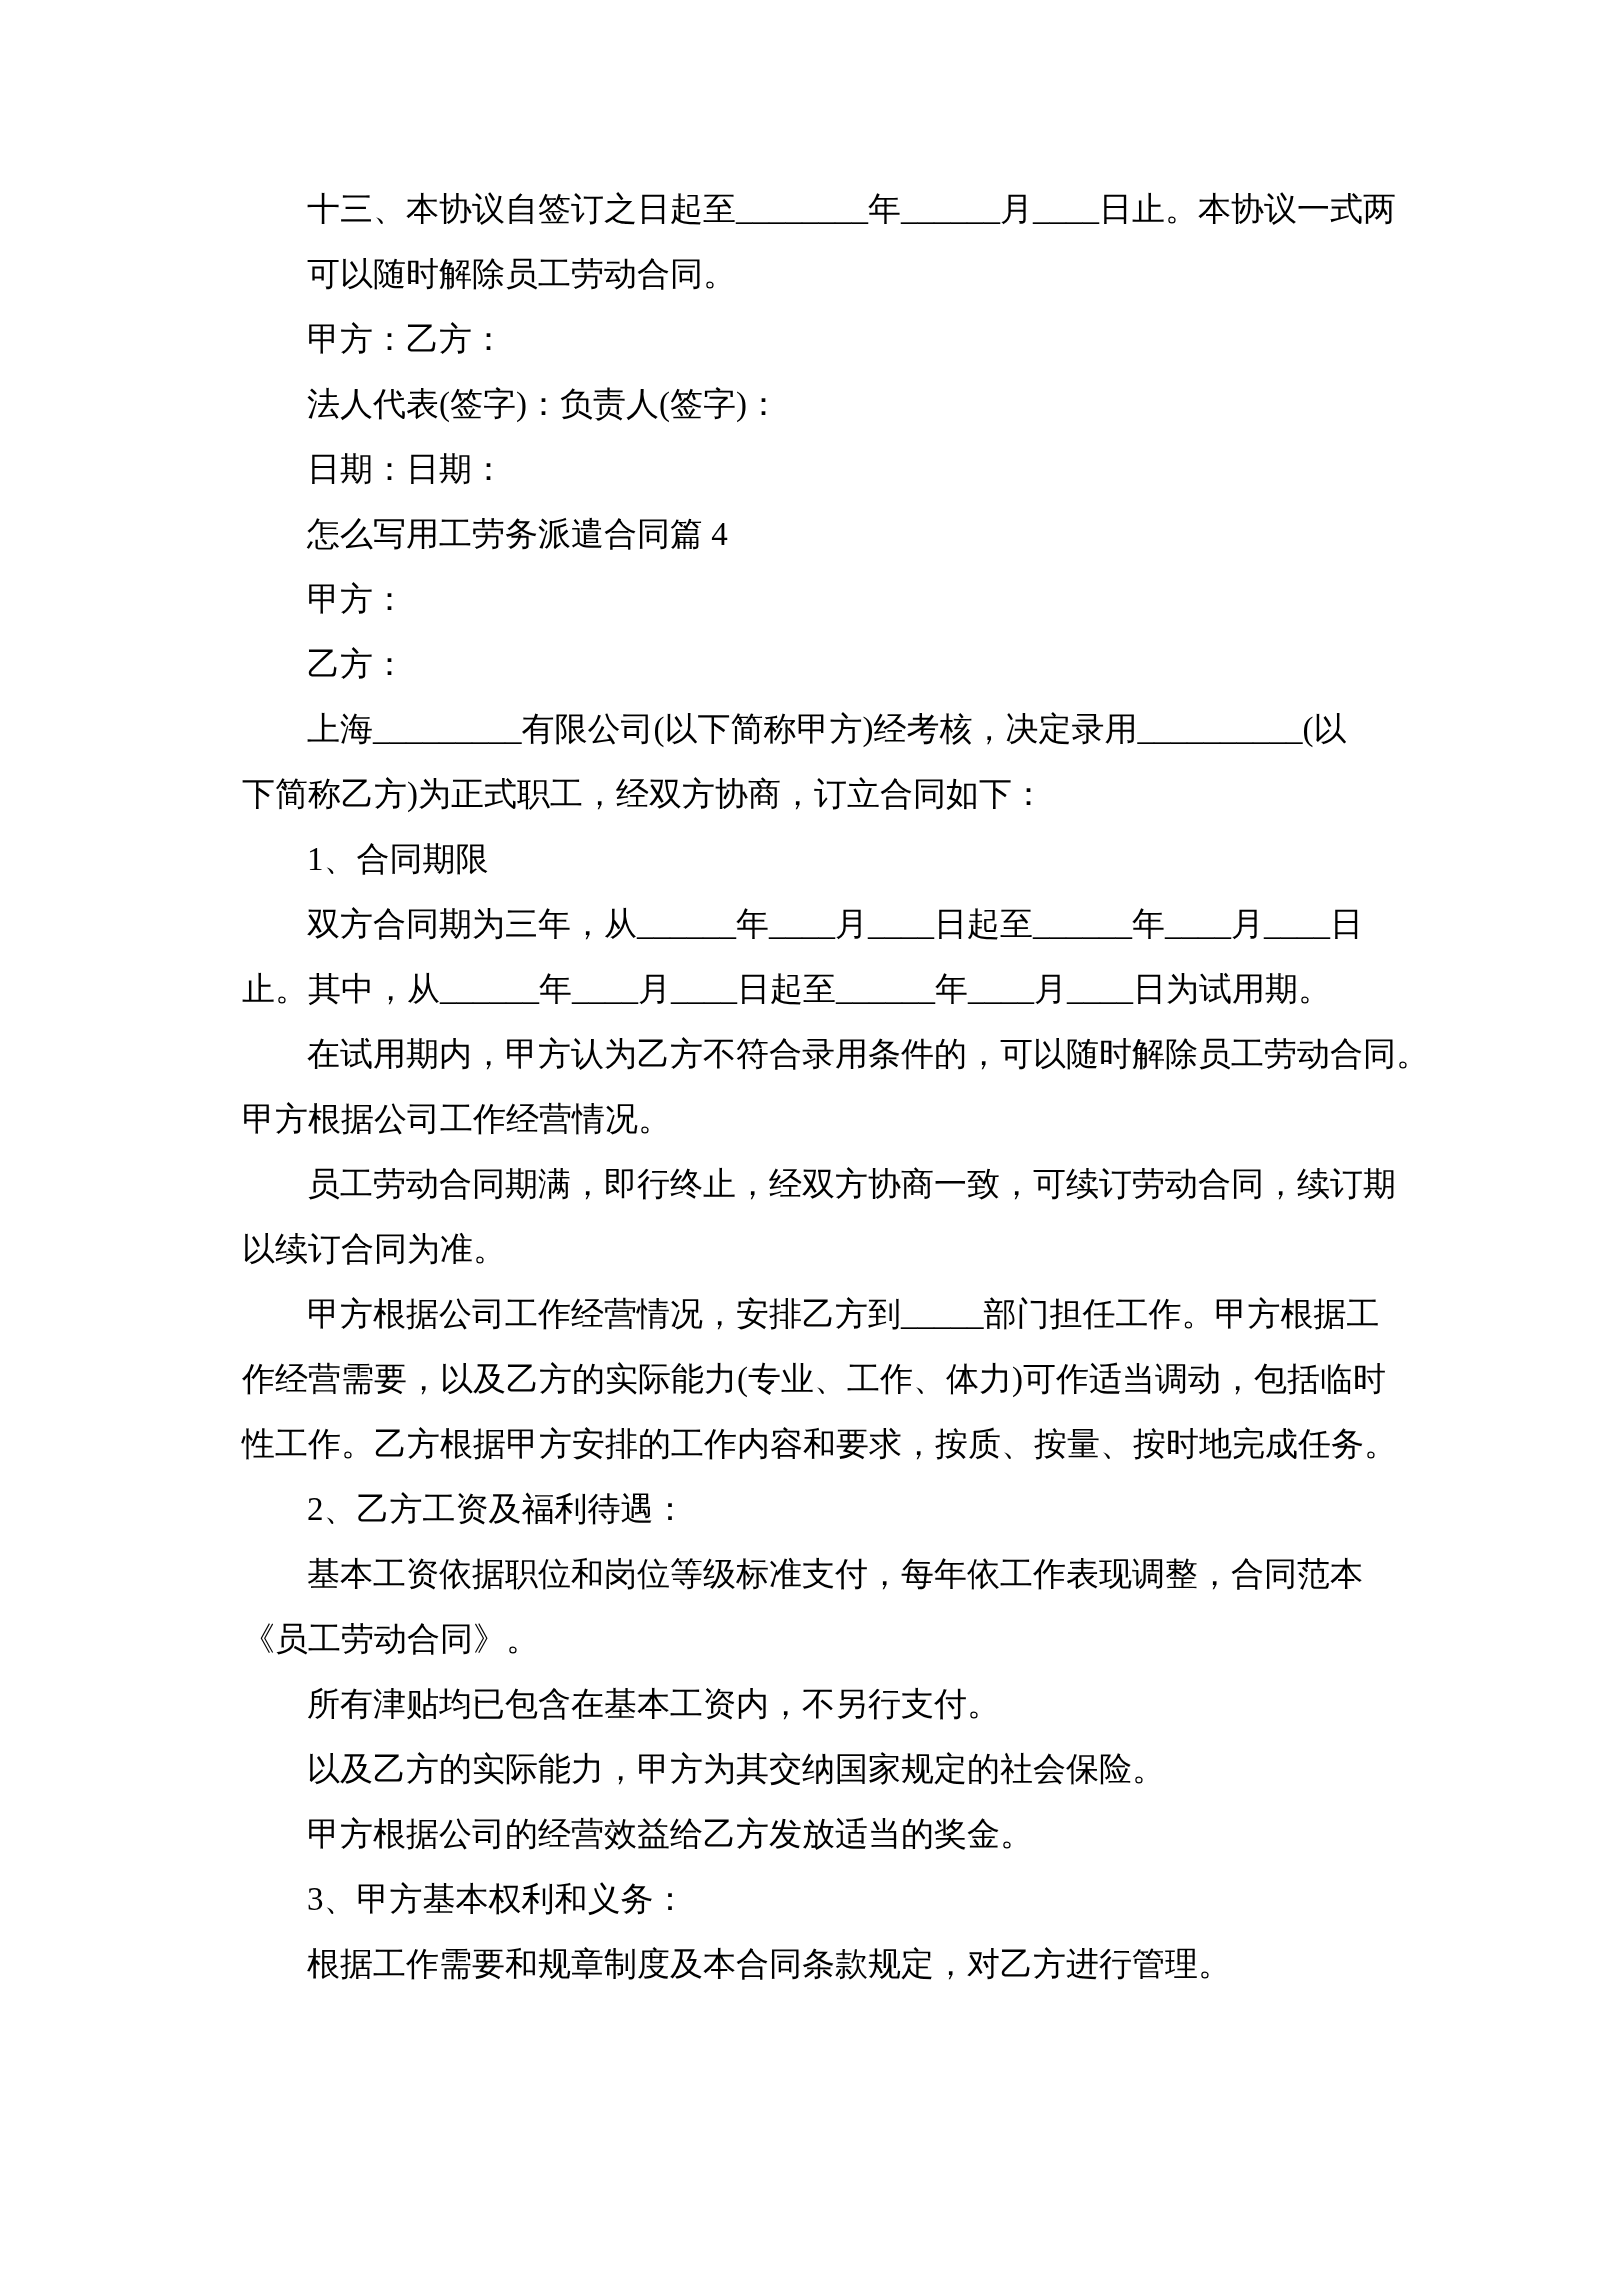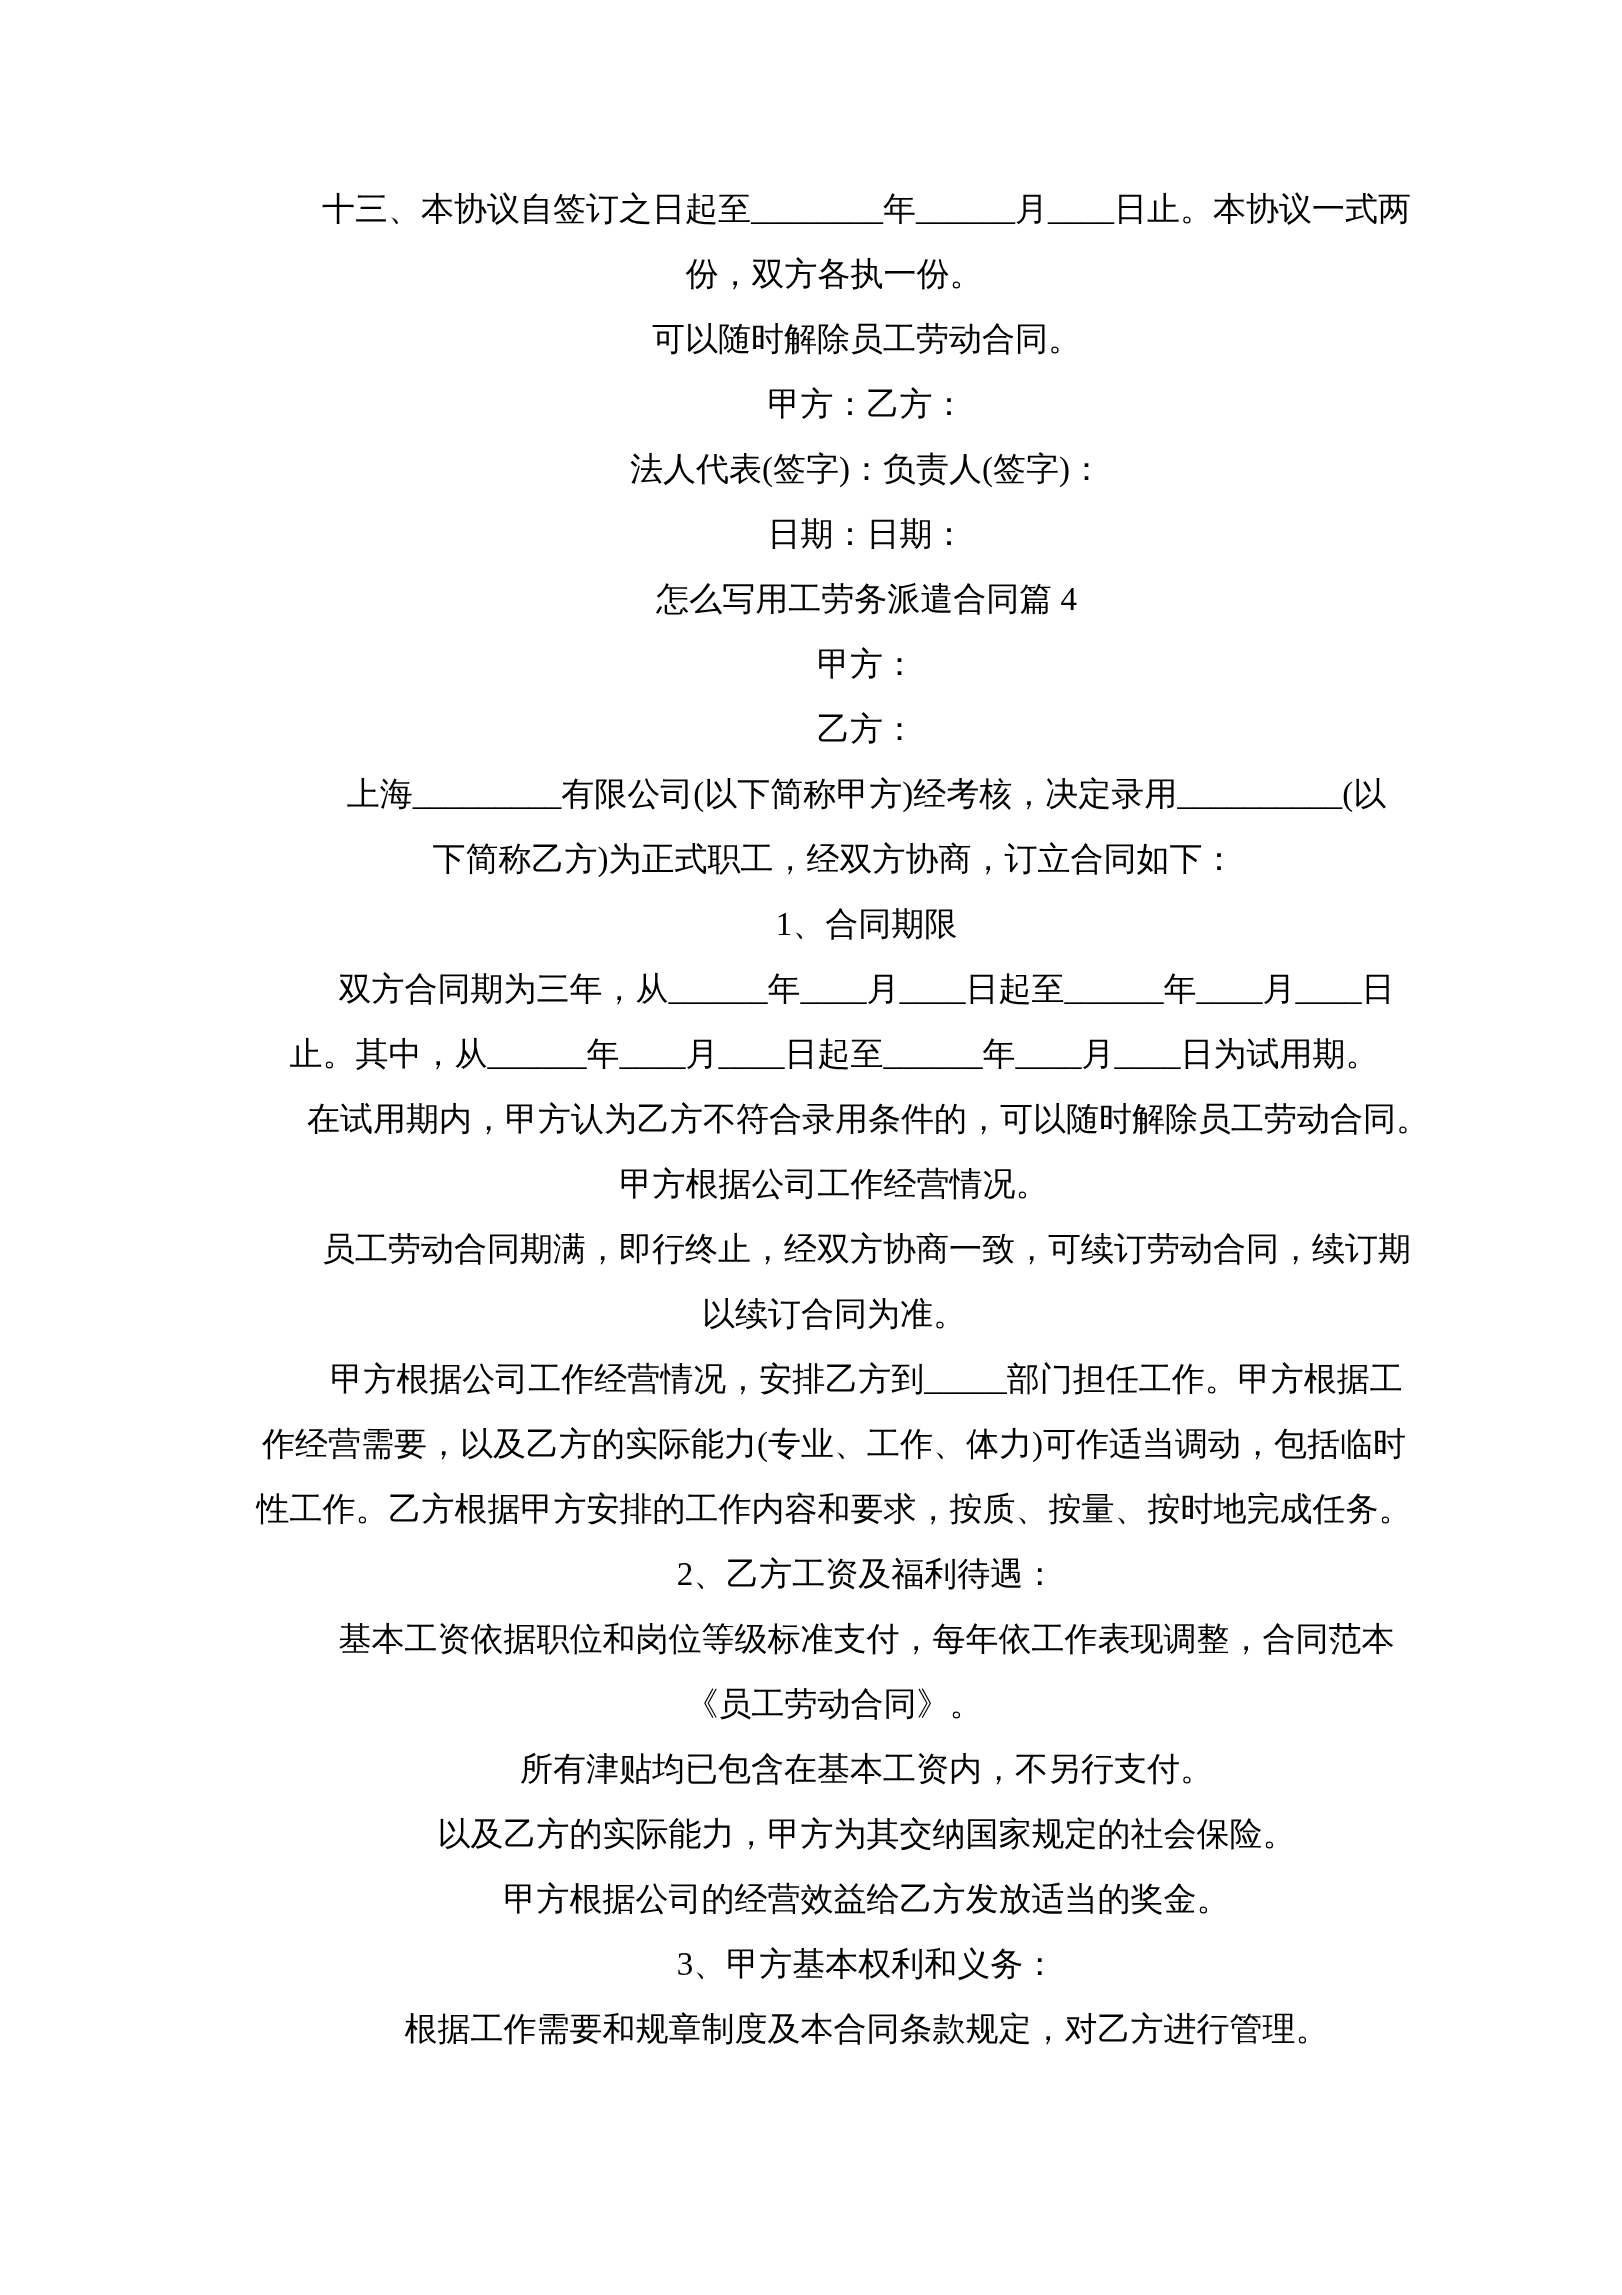--- a/index.html
+++ b/index.html
@@ -21,32 +21,30 @@
     top: 177px;
     width: 1184px;
     font-size: 33px;
     line-height: 65px;
     letter-spacing: 0;
     white-space: nowrap;
   }
   .line {
     height: 65px;
     text-indent: 0;
-    text-align: center;
   }
   .line.indent {
     text-indent: 65px; 
   }
 </style>
 </head>
 <body>
 
 <div class="doc">
   <div class="line indent">十三、本协议自签订之日起至________年______月____日止。本协议一式两</div>
-  <div class="line">份，双方各执一份。</div>
   <div class="line indent">可以随时解除员工劳动合同。</div>
   <div class="line indent">甲方：乙方：</div>
   <div class="line indent">法人代表(签字)：负责人(签字)：</div>
   <div class="line indent">日期：日期：</div>
   <div class="line indent">怎么写用工劳务派遣合同篇 4</div>
   <div class="line indent">甲方：</div>
   <div class="line indent">乙方：</div>
   <div class="line indent">上海_________有限公司(以下简称甲方)经考核，决定录用__________(以</div>
   <div class="line">下简称乙方)为正式职工，经双方协商，订立合同如下：</div>
   <div class="line indent">1、合同期限</div>

